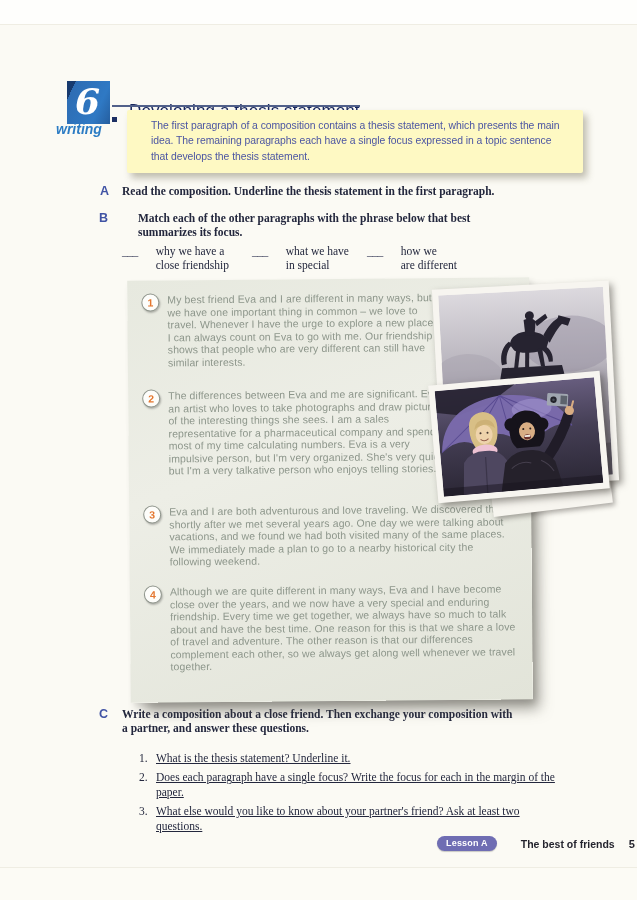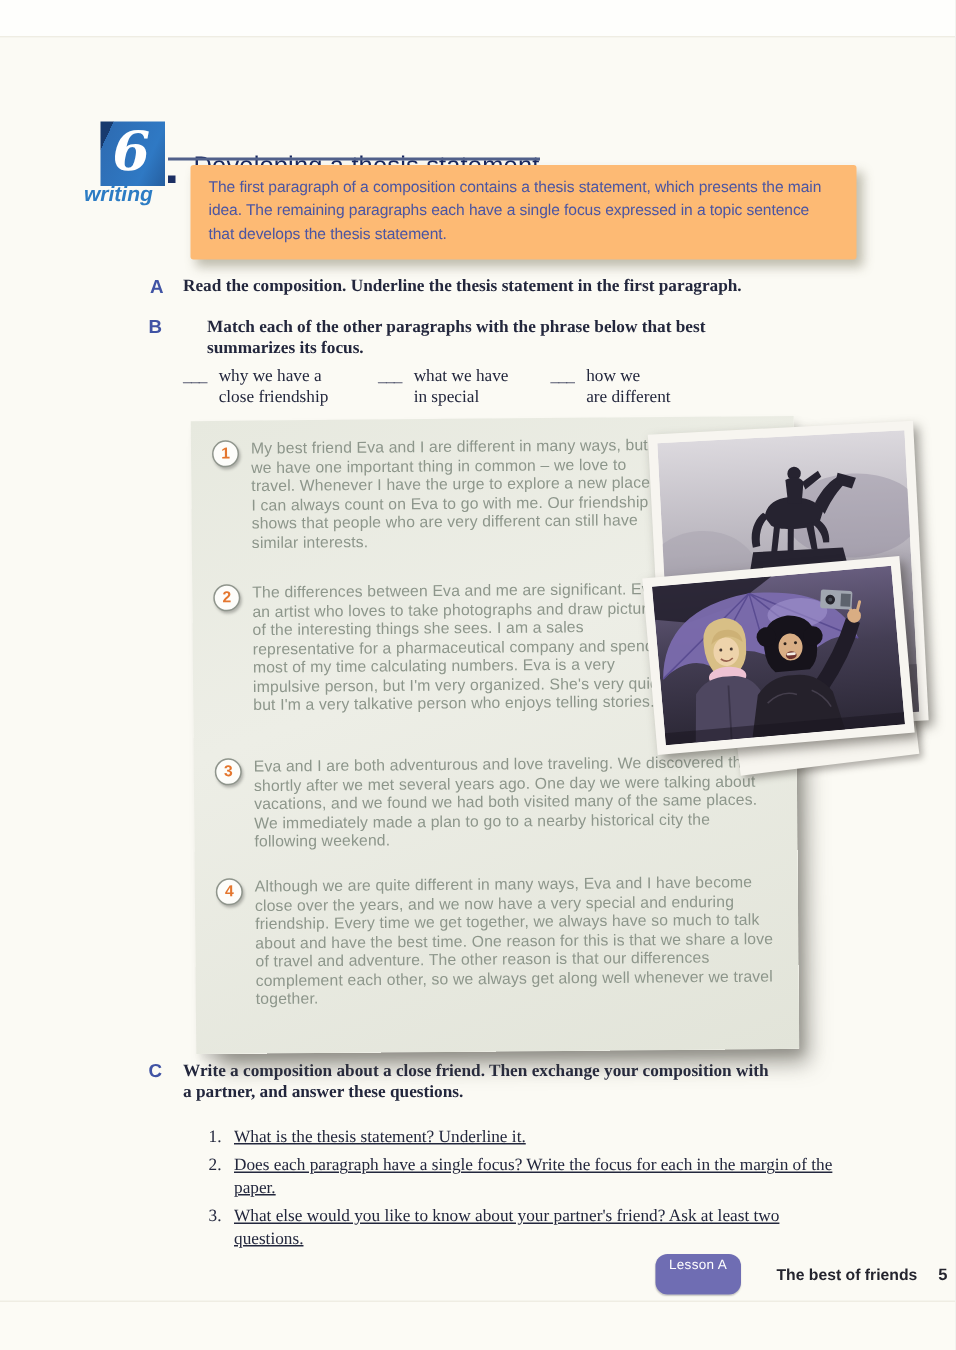--- a/index.html
+++ b/index.html
@@ -15,36 +15,36 @@
         background:linear-gradient(115deg,#173a6e 0 14%,#2e6db4 14%,#2f79c4 70%,#255e9f);
         display:flex;align-items:center;justify-content:center;}
   .unit-badge .num{font-family:"DejaVu Serif",serif;font-style:italic;font-weight:bold;
         font-size:36px;color:#ffffff;line-height:1;transform:translate(-1px,-2px);}
   .badge-dot{position:absolute;right:-7px;bottom:2px;width:5px;height:5px;background:#1c2f63;}
   .page-title{position:absolute;left:113px;top:85px;margin:16px;font-family:"Liberation Sans",sans-serif;
         font-size:17px;font-weight:normal;color:#17265e;letter-spacing:.1px;}
   .title-rule{position:absolute;left:112px;top:105px;width:248px;height:2px;background:#51608a;}
   .writing-label{position:absolute;left:56px;top:121px;font-family:"Liberation Sans",sans-serif;
         font-style:italic;font-weight:bold;font-size:14px;color:#2c7cc4;}
-  .intro-box{position:absolute;left:127px;top:110px;width:420px;padding:8px 12px 9px 12px;
-        background:#fdba74;border-radius:2px;
+  .intro-box{position:absolute;left:127px;top:110px;width:420px;padding:8px 12px 9px 24px;
+        background:#fef9c3;border-radius:2px;
         box-shadow:4px 5px 7px rgba(120,115,90,.45);}
   .intro-box p{margin:0;font-family:"Liberation Sans",sans-serif;font-size:10.4px;line-height:1.47;
         color:#4b55a2;letter-spacing:-.05px;}
 
   
   .sec-letter{position:absolute;font-family:"Liberation Sans",sans-serif;font-weight:bold;
         font-size:12.5px;color:#4053a4;}
   .sec-text{position:absolute;font-size:11.5px;line-height:1.22;color:#23273d;font-weight:bold;}
   #secA-letter{left:100px;top:184px;} #secA-text{left:122px;top:184px;white-space:nowrap;}
   #secB-letter{left:99px;top:211px;}  #secB-text{left:138px;top:211px;width:352px;}
   #secC-letter{left:99px;top:707px;}  #secC-text{left:122px;top:707px;width:392px;}
 
   .match-opt{position:absolute;top:244px;display:flex;align-items:flex-start;
-        font-size:11.5px;line-height:1.25;color:#23273d;}
+        font-size:11.5px;line-height:1.25;color:#23273d;gap:10px;}
   .match-opt .blank{margin-right:8px;letter-spacing:-.5px;color:#3c415c;}
   .match-opt .lbl span{display:block;}
   #opt0{left:122px;} #opt1{left:252px;} #opt2{left:367px;}
 
   
   .paper{position:absolute;left:129px;top:279px;width:402px;height:422px;z-index:2;
         background:linear-gradient(160deg,#e7e9df,#edeee6 40%,#e2e4d9);
         transform:rotate(-.5deg);
         box-shadow:10px 13px 14px -4px rgba(80,78,70,.55),3px 4px 6px rgba(0,0,0,.12);}
   .para{position:absolute;left:14px;}
@@ -69,22 +69,22 @@
 
   
   .q-list{position:absolute;left:139px;top:751px;width:420px;}
   .q-item{display:flex;margin-bottom:5px;font-size:11.5px;line-height:1.25;color:#23273d;}
   .q-item .qnum{width:17px;flex:none;}
   .q-item .qtext{width:400px;text-decoration:underline;}
 
   
   .footer{position:absolute;left:437px;top:836px;display:flex;align-items:center;z-index:1;
         font-family:"Liberation Sans",sans-serif;}
-  .lesson-badge{background:#6f6db3;color:#ffffff;font-size:9px;font-weight:normal;
-        letter-spacing:.2px;padding:2px 9px 15px 9px;border-radius:8px;box-shadow:0 1px 1px rgba(0,0,0,.2);}
+  .lesson-badge{background:#6f6db3;color:#ffffff;font-size:9px;font-weight:bold;
+        letter-spacing:.2px;padding:2px 9px 3px 9px;border-radius:8px;box-shadow:0 1px 1px rgba(0,0,0,.2);}
   .lesson-title{margin-left:24px;font-size:10.5px;font-weight:bold;color:#24242e;}
   .page-number{margin-left:14px;font-size:11px;font-weight:bold;color:#24242e;}
 </style>
 </head>
 <body>
 
 <div id="page">
   <div class="top-band"></div>
   <div class="bottom-band"></div>
 

